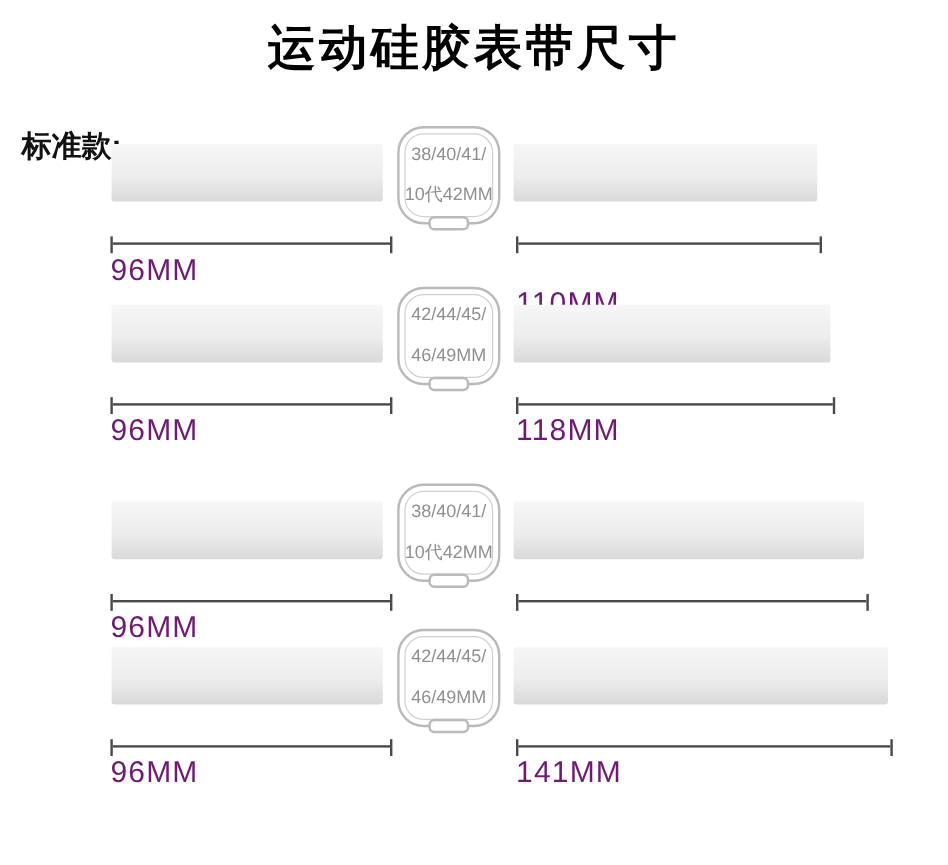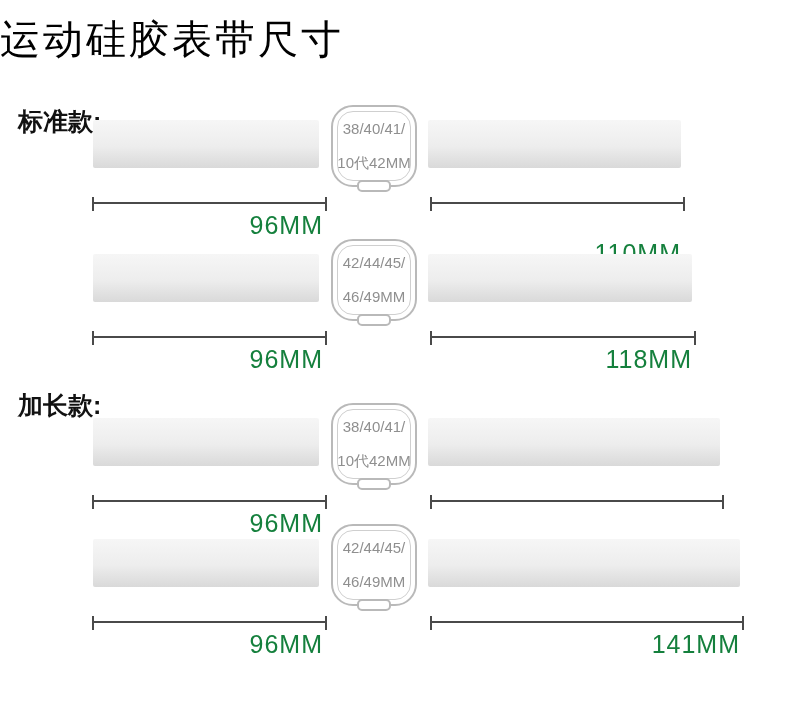--- a/index.html
+++ b/index.html
@@ -7,23 +7,23 @@
     position: relative;
     width: 790px;
     height: 721px;
     background: #ffffff;
     overflow: hidden;
     font-family: "Liberation Sans", "DejaVu Sans", sans-serif;
   }
   .page-title {
     position: absolute;
     top: 12px; left: 0; width: 100%;
-    text-align: left;
+    text-align: center;
     font-size: 40px;
-    font-weight: normal;
+    font-weight: bold;
     letter-spacing: 3px;
     color: #000000;
   }
   .section-label {
     position: absolute;
     left: 18px;
     font-size: 25px;
     font-weight: bold;
     color: #111111;
     margin-top: 20px;
@@ -105,22 +105,22 @@
   .dim-line-right { left: 430px; }
   .row-a .dim-line-right { width: 251px; }
   .row-b .dim-line-right { width: 262px; }
   .row-c .dim-line-right { width: 290px; }
   .row-d .dim-line-right { width: 310px; }
 
   .mm-label {
     position: absolute;
     top: 106px;
     font-size: 25px;
-    color: #15803d;
-    text-align: right;
+    color: #701a75;
+    text-align: left;
     letter-spacing: 1px;
   }
   .mm-label-left { left: 92px; width: 231px; }
   .mm-label-right { left: 430px; }
   .row-a .mm-label-right { width: 251px; margin-top: 28px; }
   .row-b .mm-label-right { width: 262px; }
   .row-c .mm-label-right { width: 290px; }
   .row-d .mm-label-right { width: 310px; }
 </style>
 </head>
@@ -157,21 +157,20 @@
         <span class="case-line">46/49MM</span>
       </div>
       <div class="case-tab"></div>
     </div>
     <div class="dim-line dim-line-left"></div>
     <div class="dim-line dim-line-right"></div>
     <div class="mm-label mm-label-left">96MM</div>
     <div class="mm-label mm-label-right">118MM</div>
   </div>
 
-  <div class="section-label extended">加长款:</div>
 
   <div class="band-row row-c">
     <div class="strap strap-left"></div>
     <div class="strap strap-right"></div>
     <div class="watch-case">
       <div class="inner">
         <span class="case-line">38/40/41/</span>
         <span class="case-line">10代42MM</span>
       </div>
       <div class="case-tab"></div>

